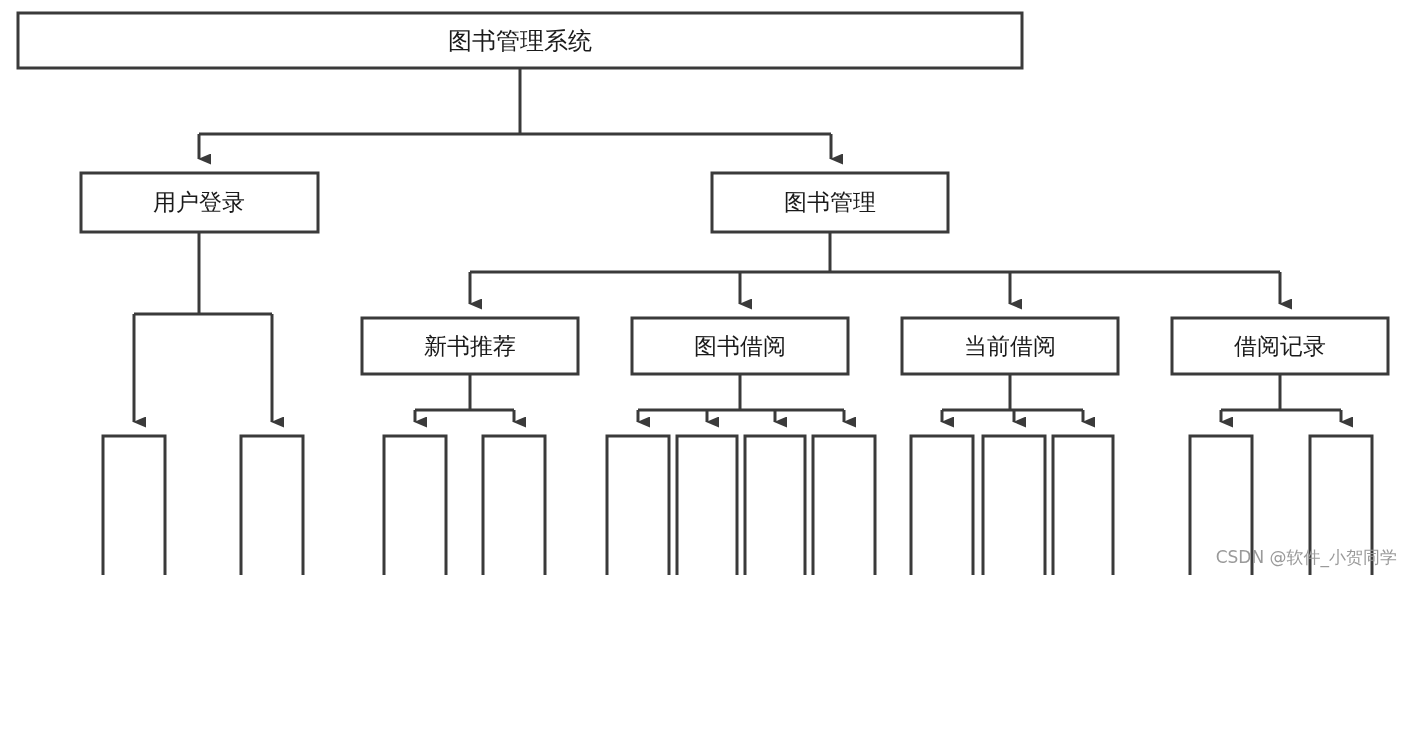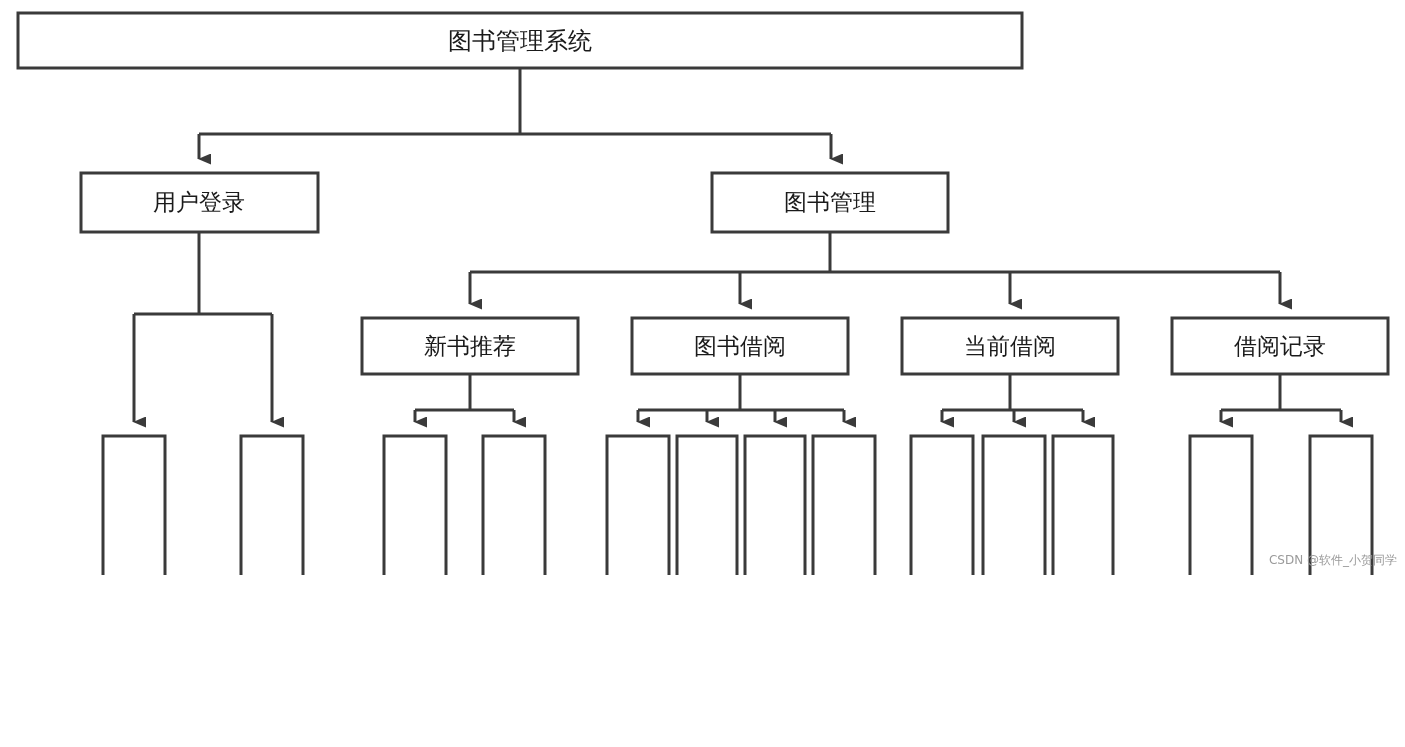--- a/index.html
+++ b/index.html
@@ -51,21 +51,21 @@
     letter-spacing: 3px;
   }
   .root-label {
     font-size: 24px;
   }
   .watermark-text {
     position: absolute;
     right: 8px;
     bottom: 6px;
     font-family: "DejaVu Sans", "Liberation Sans", sans-serif;
-    font-size: 12px;
+    font-size: 17px;
     color: #9a9a9a;
     white-space: nowrap;
     pointer-events: none;
   }
 </style>
 </head>
 <body>
 
 <div id="diagram-root">
 

